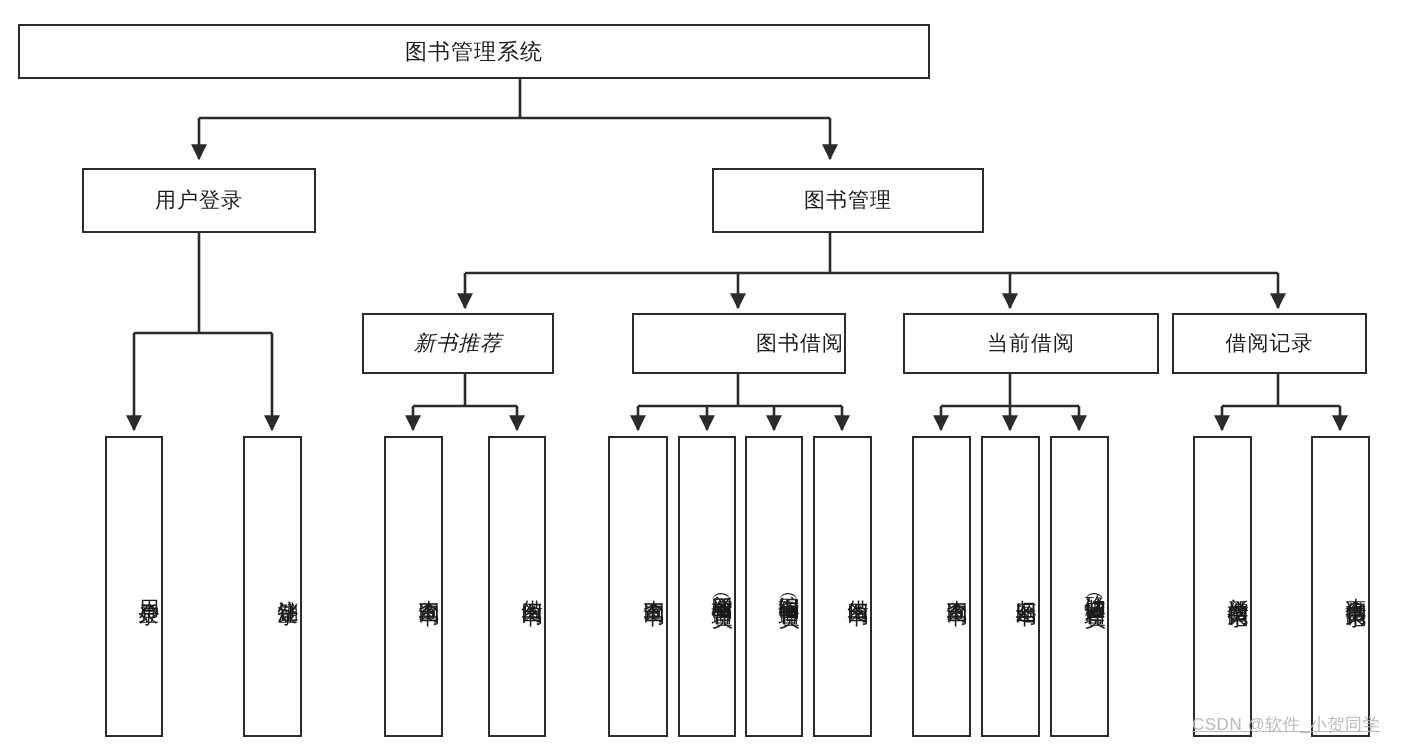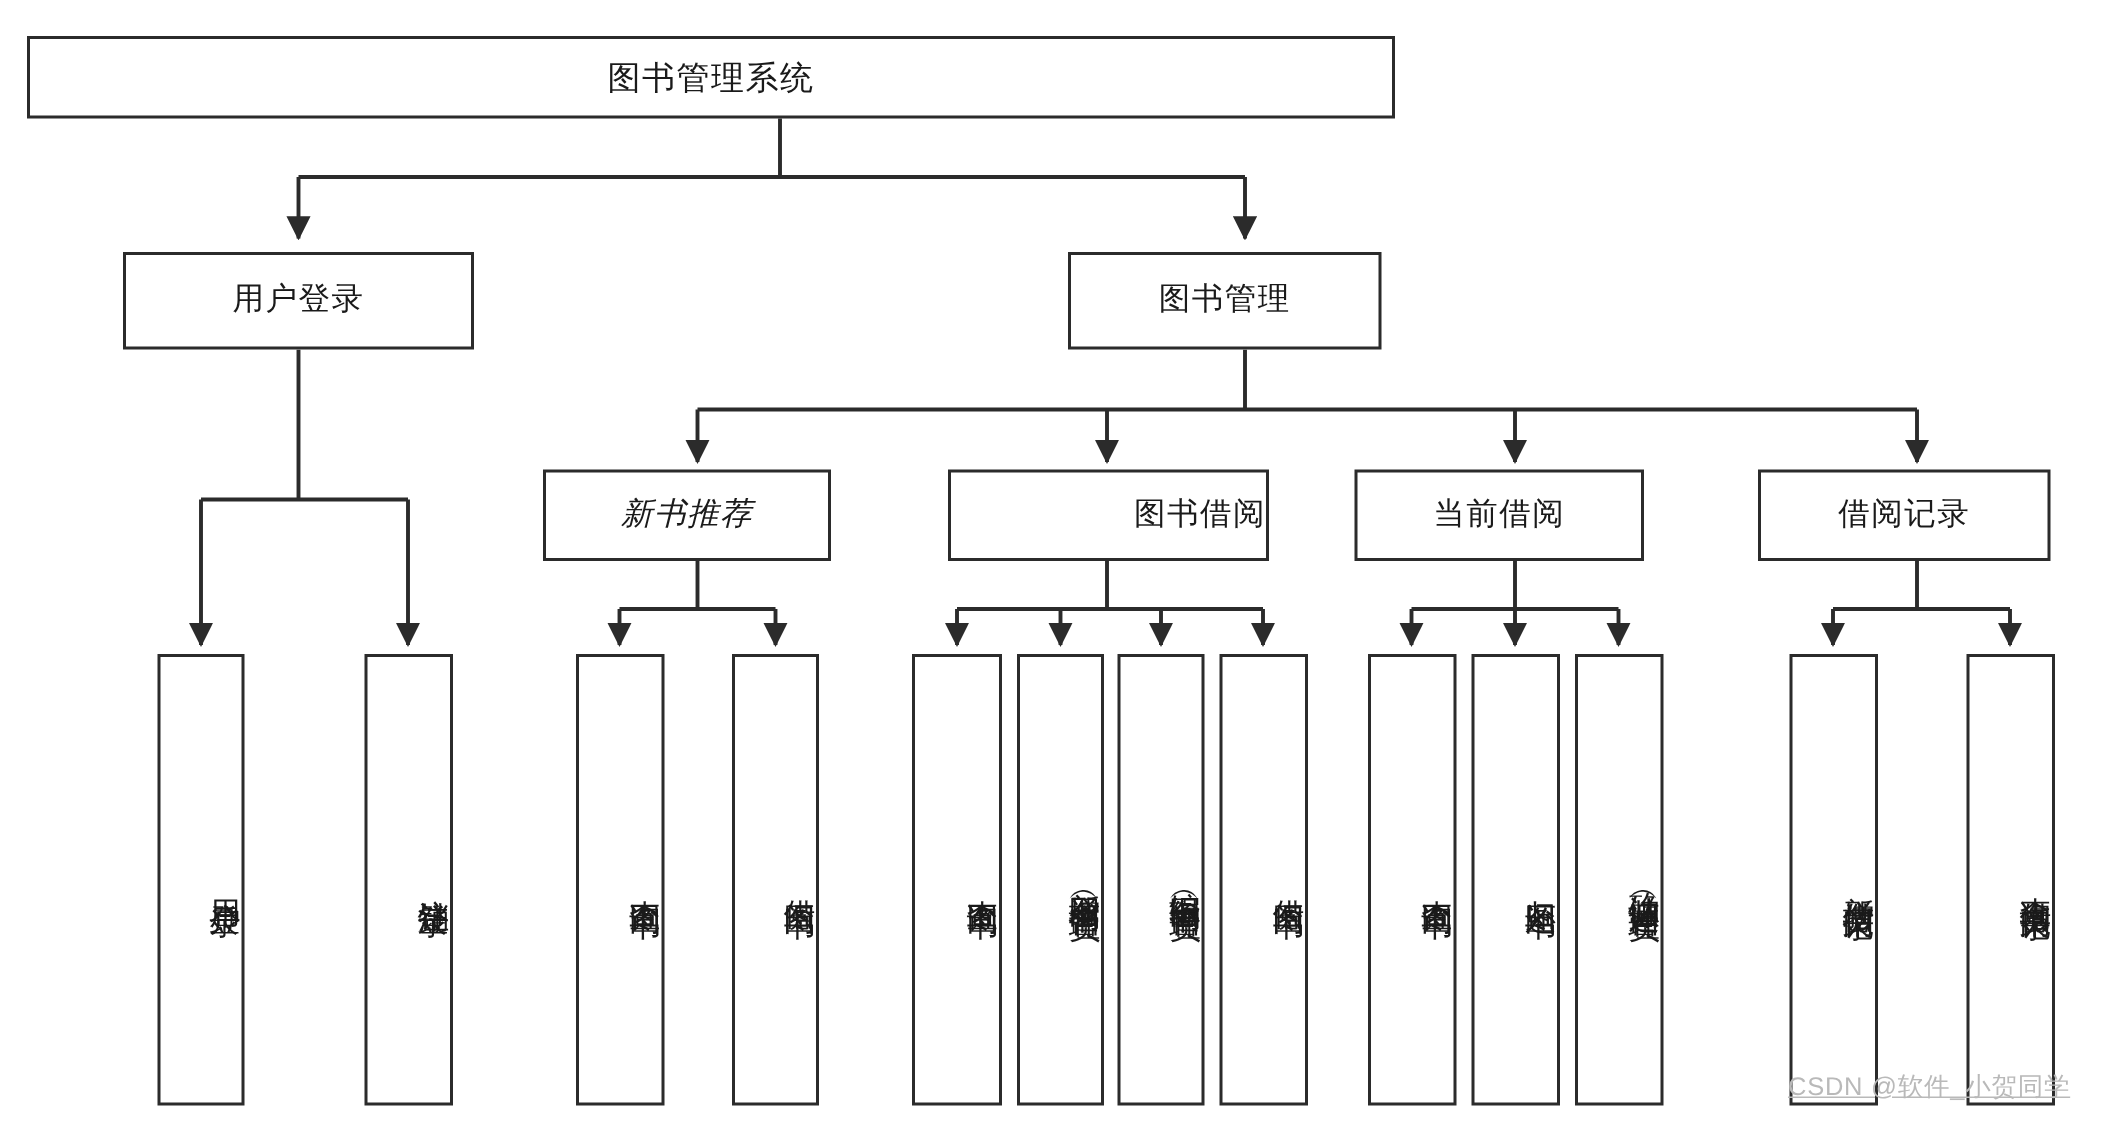--- a/index.html
+++ b/index.html
@@ -127,31 +127,31 @@
     </g>
   </svg>
 
   <div class="node root horiz" style="left:18px; top:24px; width:912px; height:55px;">
     <span>图书管理系统</span>
   </div>
 
   <div class="node horiz" style="left:82px; top:168px; width:234px; height:65px;">
     <span>用户登录</span>
   </div>
-  <div class="node horiz" style="left:712px; top:168px; width:209px; height:65px;">
+  <div class="node horiz" style="left:712px; top:168px; width:272px; height:65px;">
     <span>图书管理</span>
   </div>
 
   <div class="node horiz" style="left:362px; top:313px; width:192px; height:61px;font-style:italic;">
     <span>新书推荐</span>
   </div>
   <div class="node horiz" style="left:632px; top:313px; width:214px; height:61px;justify-content:flex-end;">
     <span>图书借阅</span>
   </div>
-  <div class="node horiz" style="left:903px; top:313px; width:193px; height:61px;">
+  <div class="node horiz" style="left:903px; top:313px; width:256px; height:61px;">
     <span>当前借阅</span>
   </div>
   <div class="node horiz" style="left:1172px; top:313px; width:195px; height:61px;">
     <span>借阅记录</span>
   </div>
 
   <div class="node vert" style="left:105px; top:436px; width:58px; height:301px;">
     <span class="vtext">用户登录</span>
   </div>
   <div class="node vert" style="left:243px; top:436px; width:59px; height:301px;">

